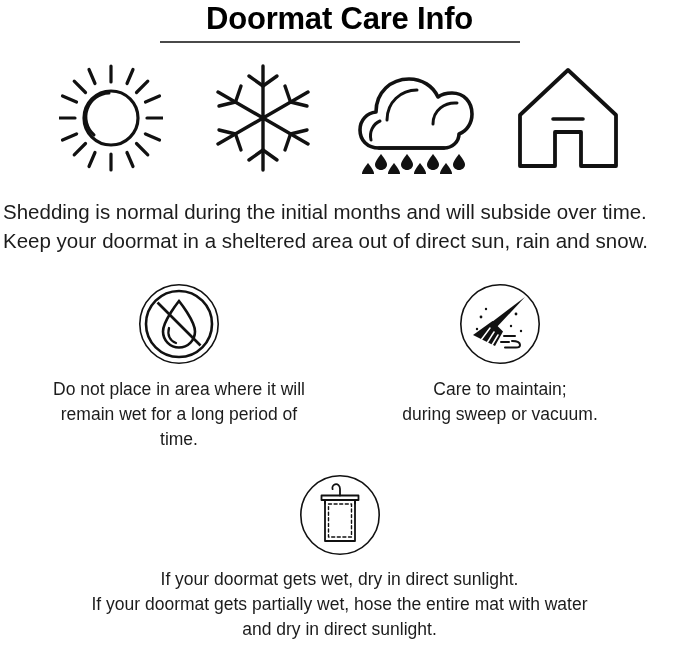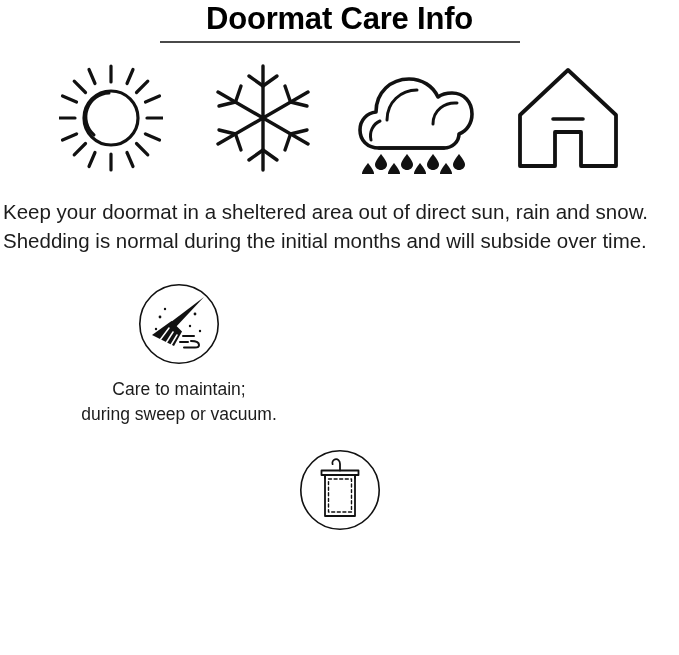--- a/index.html
+++ b/index.html
@@ -223,26 +223,45 @@
         <g stroke="#111" stroke-width="3.8" fill="none" stroke-linejoin="round" stroke-linecap="round">
           <path d="M8 53 L56 8 L104 53 L104 104 L69 104 L69 70 L43 70 L43 104 L8 104 Z"></path>
           <line x1="41" y1="57" x2="71" y2="57" stroke-width="3.6"></line>
         </g>
       </svg>
     </div>
 
   </div>
 
   <div class="intro">
+    <span class="intro-line ln">Shedding is normal during the initial months and will subside over time.</span>
     <span class="intro-line ln">Keep your doormat in a sheltered area out of direct sun, rain and snow.</span>
-    <span class="intro-line ln">Shedding is normal during the initial months and will subside over time.</span>
   </div>
 
   <div class="badge-row">
 
+    <div class="badge-col">
+      <svg class="badge-icon" viewBox="0 0 82 82">
+        <g fill="none" stroke="#111">
+          <circle cx="41" cy="41" r="39.2" stroke-width="1.6"></circle>
+          <circle cx="41" cy="41" r="33" stroke-width="2.6"></circle>
+          <path d="M41 18
+                   C41 18 57 38 57 48.5
+                   C57 57.3 49.8 64.5 41 64.5
+                   C32.2 64.5 25 57.3 25 48.5
+                   C25 38 41 18 41 18 Z" stroke-width="2.6"></path>
+          <path d="M31 45 C29 52 32 58 38 60" stroke-width="2.3" stroke-linecap="round"></path>
+          <line x1="19.5" y1="19.5" x2="62.5" y2="62.5" stroke-width="2.6"></line>
+        </g>
+      </svg>
+      <div class="badge-caption">
+        <span class="ln">Do not place in area where it will</span>
+        <span class="ln">remain wet for a long period of time.</span>
+      </div>
+    </div>
 
     <div class="badge-col">
       <svg class="badge-icon" viewBox="0 0 82 82">
         <circle cx="41" cy="41" r="39.2" fill="none" stroke="#111" stroke-width="1.6"></circle>
 
         <path d="M66 14 L36.5 45.5 L31 40.5 Z" fill="#111"></path>
 
         <path d="M33.5 38 L44 48.5 L36 63 L14 52 Z" fill="#111"></path>
         <g stroke="#fff" stroke-width="1.5" stroke-linecap="round">
           <line x1="31" y1="45" x2="22" y2="57"></line>
@@ -281,15 +300,20 @@
         <path d="M41 21.5 L41 15 C41 11.7 38.6 9.5 36 10.4 C33.8 11.2 33 13.4 33.6 15.2"></path>
 
         <rect x="22.5" y="21.5" width="37" height="4.5"></rect>
         <line x1="26" y1="26" x2="26" y2="29.5"></line>
         <line x1="56" y1="26" x2="56" y2="29.5"></line>
 
         <rect x="26" y="26" width="30" height="41"></rect>
         <rect x="29.5" y="30" width="23" height="33" stroke-dasharray="3 2.6" stroke-width="1.4"></rect>
       </g>
     </svg>
+    <div class="bottom-caption">
+      <span class="ln">If your doormat gets wet, dry in direct sunlight.</span>
+      <span class="ln">If your doormat gets partially wet, hose the entire mat with water</span>
+      <span class="ln">and dry in direct sunlight.</span>
+    </div>
   </div>
 
 </div>
 
 </body></html>

